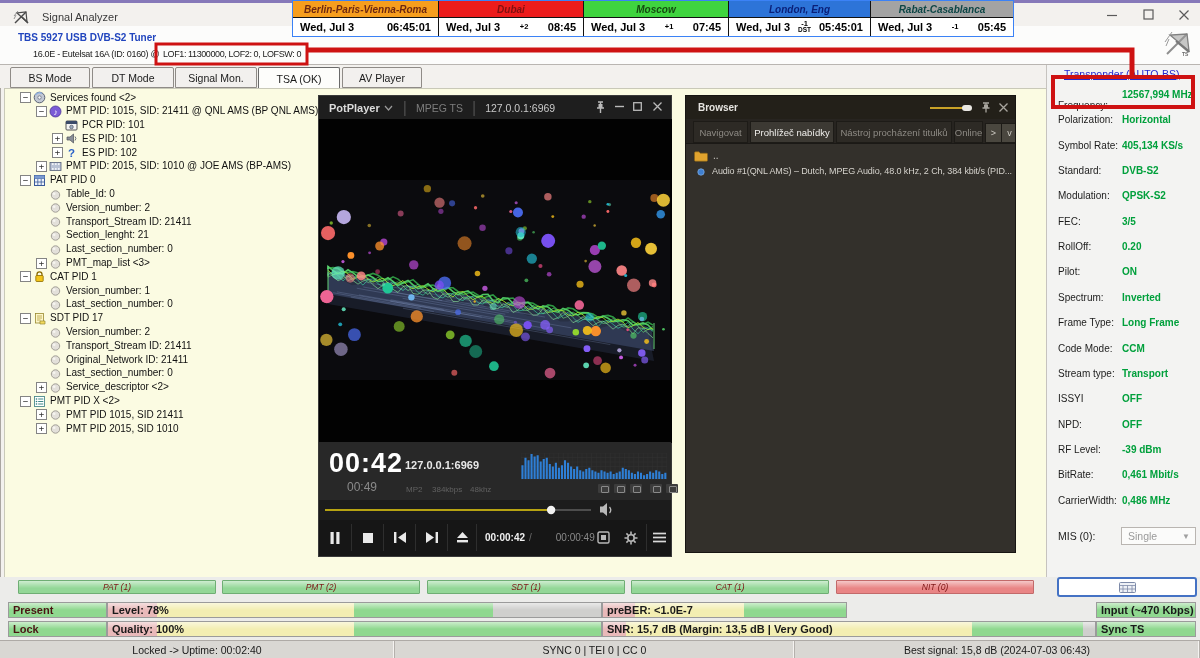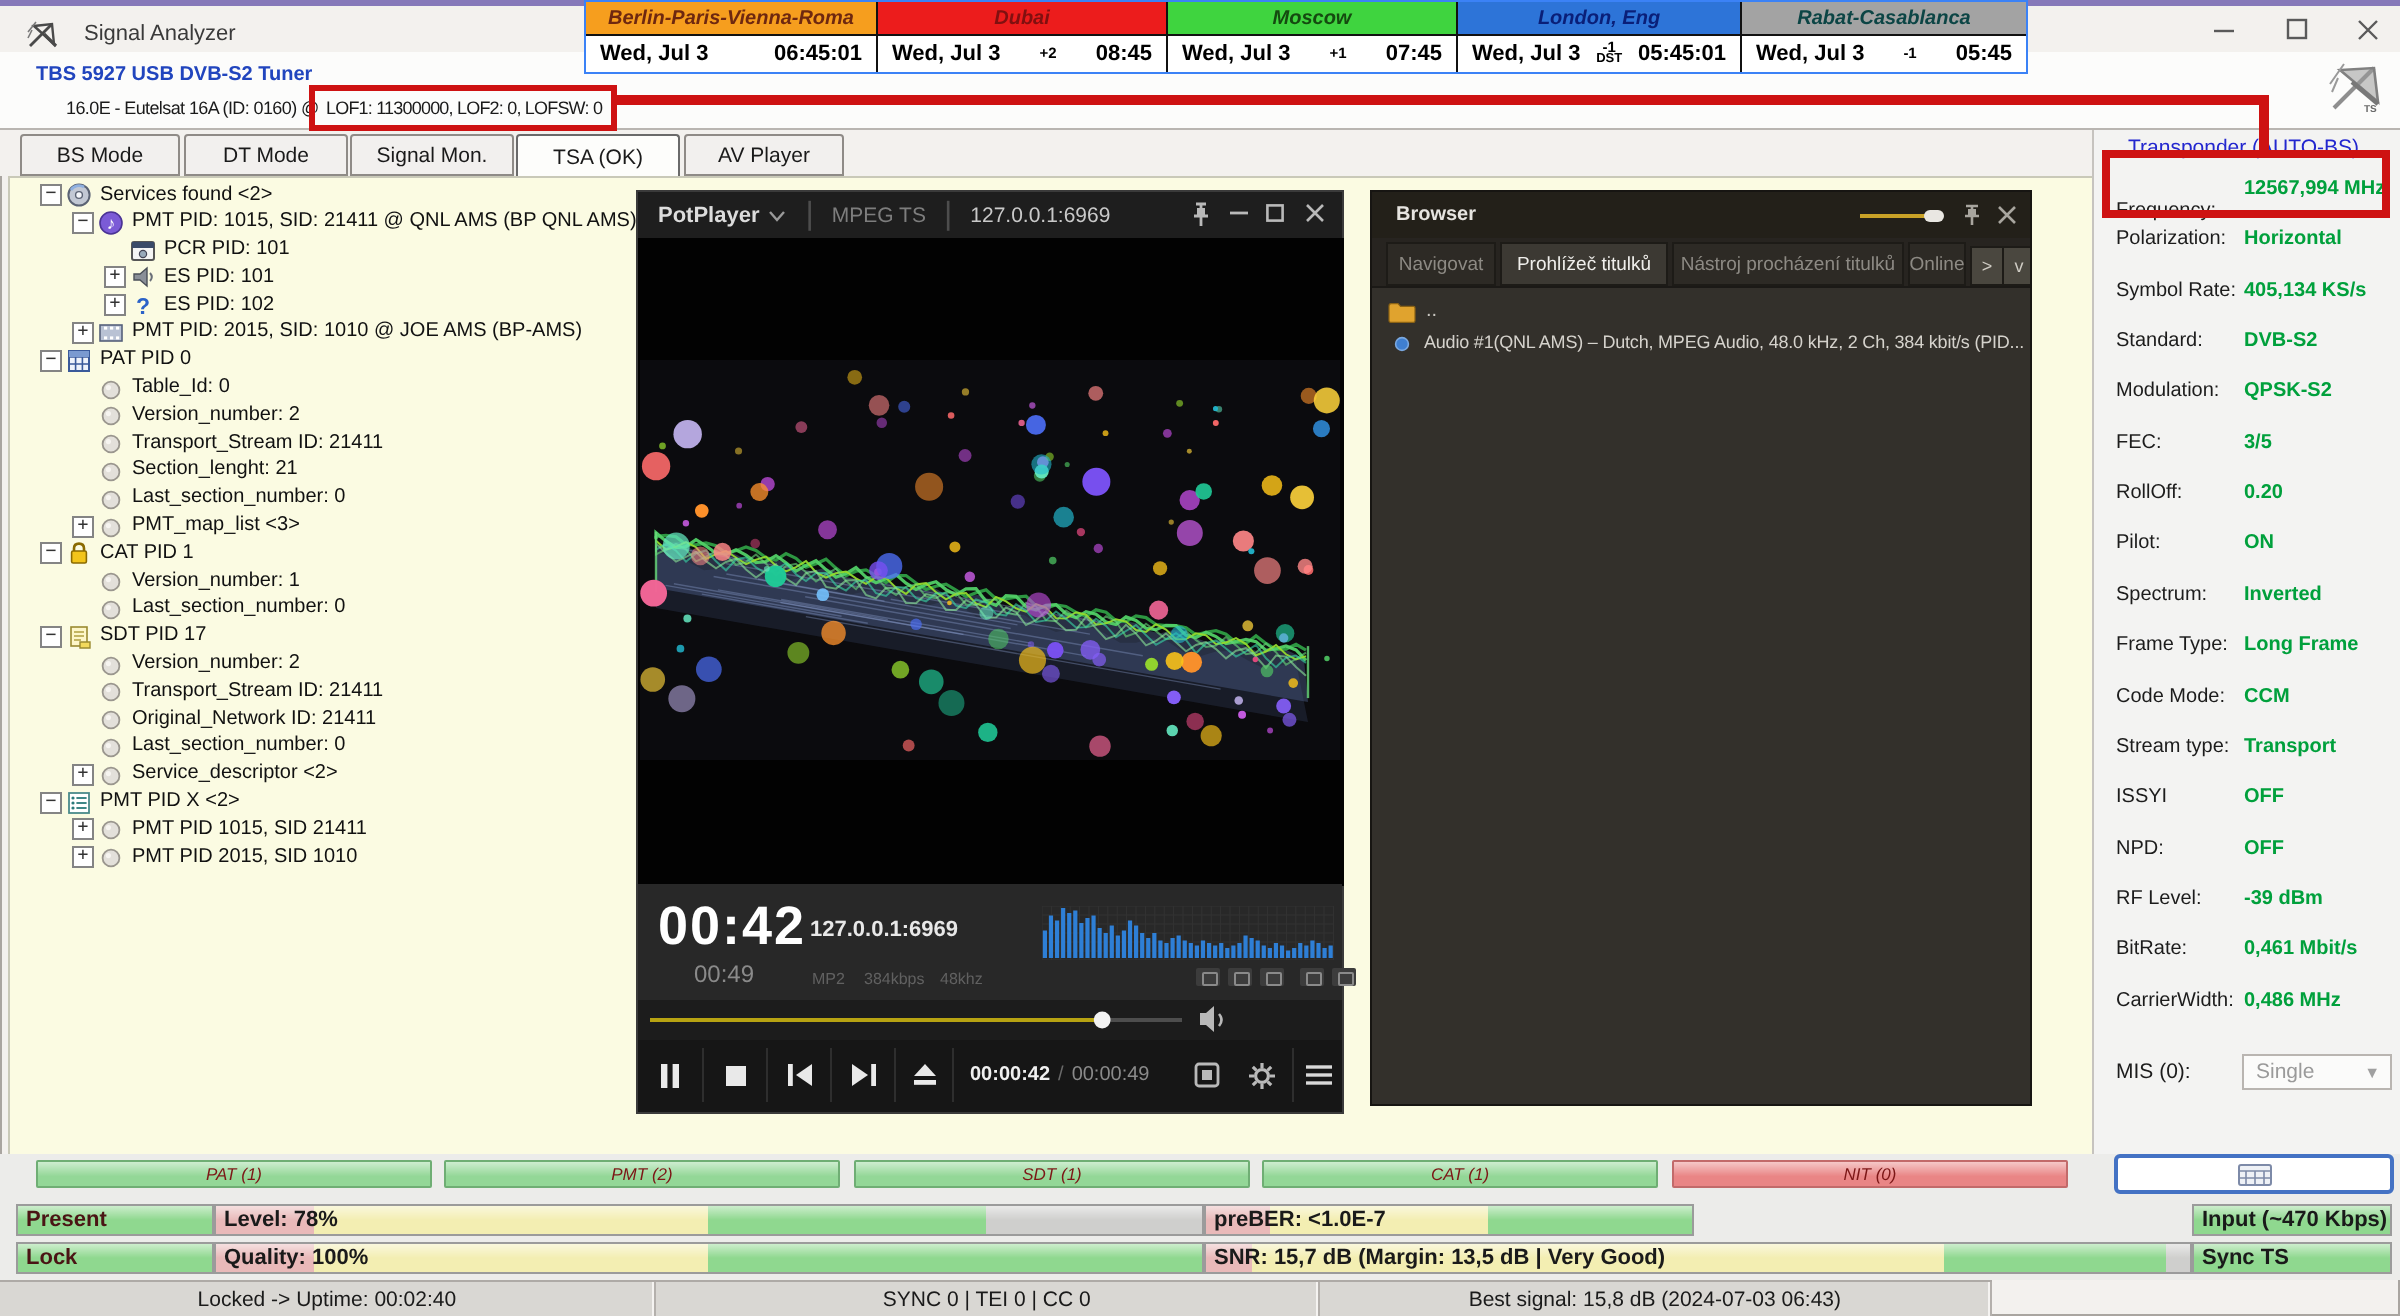--- a/index.html
+++ b/index.html
@@ -55,21 +55,21 @@
   .pid-bar{position:absolute;top:3px;height:12px;border-radius:1px;display:flex;align-items:center;justify-content:center;
     font-size:8.5px;font-style:italic;color:#7c1616;}
   #tsinfo-box{left:1057px;top:0px;width:136px;height:16px;background:#fff;border:2px solid #4472c4;border-radius:3px;
     display:flex;align-items:center;justify-content:center;}
   #signal-strip{left:0;top:598px;width:1200px;height:42px;background:#ececea;}
   .sigbar{position:absolute;height:14px;border:1px solid #9b9b9b;display:flex;overflow:hidden;}
   .sigseg{height:100%;}
   .sigtext{position:absolute;left:4px;top:1px;font-size:11px;font-weight:bold;color:#1a1a1a;white-space:nowrap;}
   .sigtext.maroon{color:#4a1414;}
   
-  #statusbar{left:0;top:640px;width:996px;height:18px;background:#d9d7d3;border-top:1px solid #aeaaa6;display:flex;}
+  #statusbar{left:0;top:640px;width:1200px;height:18px;background:#d9d7d3;border-top:1px solid #aeaaa6;display:flex;}
   .status-sec{display:flex;align-items:center;justify-content:center;font-size:10.5px;color:#1a1a1a;
     border-right:1px solid #b4b0ac;box-shadow:inset -1px 0 0 #f5f3f1;}
   
   #player{left:318px;top:95px;width:354px;height:462px;background:#000;border:1px solid #3a3a3a;box-sizing:border-box;}
   #player-titlebar{left:0;top:0;width:100%;height:23px;background:#1e1e1e;display:flex;align-items:center;}
   #player-video{left:1px;top:23px;width:352px;height:324px;background:#020202;}
   #player-picture{left:1px;top:84px;width:350px;height:200px;background:#0b0b0e;}
   .pbtn{position:absolute;top:0;height:35px;display:flex;align-items:center;justify-content:center;}
   .psep{position:absolute;top:4px;width:1px;height:27px;background:#2e2e2e;}
   
@@ -831,21 +831,21 @@
   <div class="pbtn" style="left:129px;width:28px;">
         <svg width="11" height="11" viewBox="0 0 11 11">
           <path d="M5.5 0 L11 6 L0 6 Z" fill="#e9e9e9"></path>
           <rect x="0" y="8" width="11" height="2.4" fill="#e9e9e9"></rect>
         </svg>
       </div>
   <div class="psep" style="left:157px;"></div>
   <div class="abs" style="left:166px;top:0;height:35px;display:flex;align-items:center;font-size:10px;">
     <span style="color:#f0f0f0;font-weight:bold;">00:00:42</span>
     <span style="color:#6a6a6a;margin:0 4px;">/</span>
-    <span style="color:#8a8a8a;">00:00:49</span>
+    <span style="color:#8a8a8a;margin-left:20px;">00:00:49</span>
   </div>
   <div class="pbtn" style="left:270px;width:28px;">
         <svg width="13" height="13" viewBox="0 0 13 13">
           <rect x="1" y="1" width="11" height="11" rx="1.5" fill="none" stroke="#b9b9b9" stroke-width="1.4"></rect>
           <rect x="4" y="4" width="5" height="5" fill="#b9b9b9"></rect>
         </svg>
       </div>
   <div class="pbtn" style="left:298px;width:28px;">
         <svg width="14" height="14" viewBox="0 0 14 14">
           <g fill="none" stroke="#b9b9b9" stroke-width="1.6">
@@ -880,21 +880,21 @@
           </svg>
     </span>
     <span style="position:absolute;left:313px;top:7px;">
       <svg width="9" height="9" viewBox="0 0 9 9">
             <path d="M0.5 0.5 L8.5 8.5 M8.5 0.5 L0.5 8.5" stroke="#a8a59e" stroke-width="1.3"></path>
           </svg>
     </span>
   </div>
   <div class="abs" id="browser-tabs">
         <div class="btab" style="left: 7px; width: 55px;">Navigovat</div>
-        <div class="btab active" style="left: 64px; width: 84px;">Prohlížeč titulků</div>
+        <div class="btab active" style="left: 64px; width: 84px;">Prohlížeč nabídky</div>
         <div class="btab" style="left: 150px; width: 116px;">Nástroj procházení titulků</div>
         <div class="btab" style="left: 268px; width: 29px;">Online</div>
         <div class="bnav" style="left: 299px;">&gt;</div>
         <div class="bnav" style="left: 315px;">v</div>
       </div>
   <div class="abs" style="left:0;top:48px;width:329px;height:408px;">
     <span style="position:absolute;left:8px;top:7px;">
       <svg width="14" height="11" viewBox="0 0 14 11">
             <path d="M0.5 2 Q0.5 0.8 1.6 0.8 L5 0.8 L6.3 2.2 L12.8 2.2 Q13.5 2.2 13.5 3 L13.5 9.4 Q13.5 10.2 12.7 10.2 L1.4 10.2 Q0.5 10.2 0.5 9.3 Z" fill="#e0a32e" stroke="#8a6215" stroke-width="0.6"></path>
           </svg>

